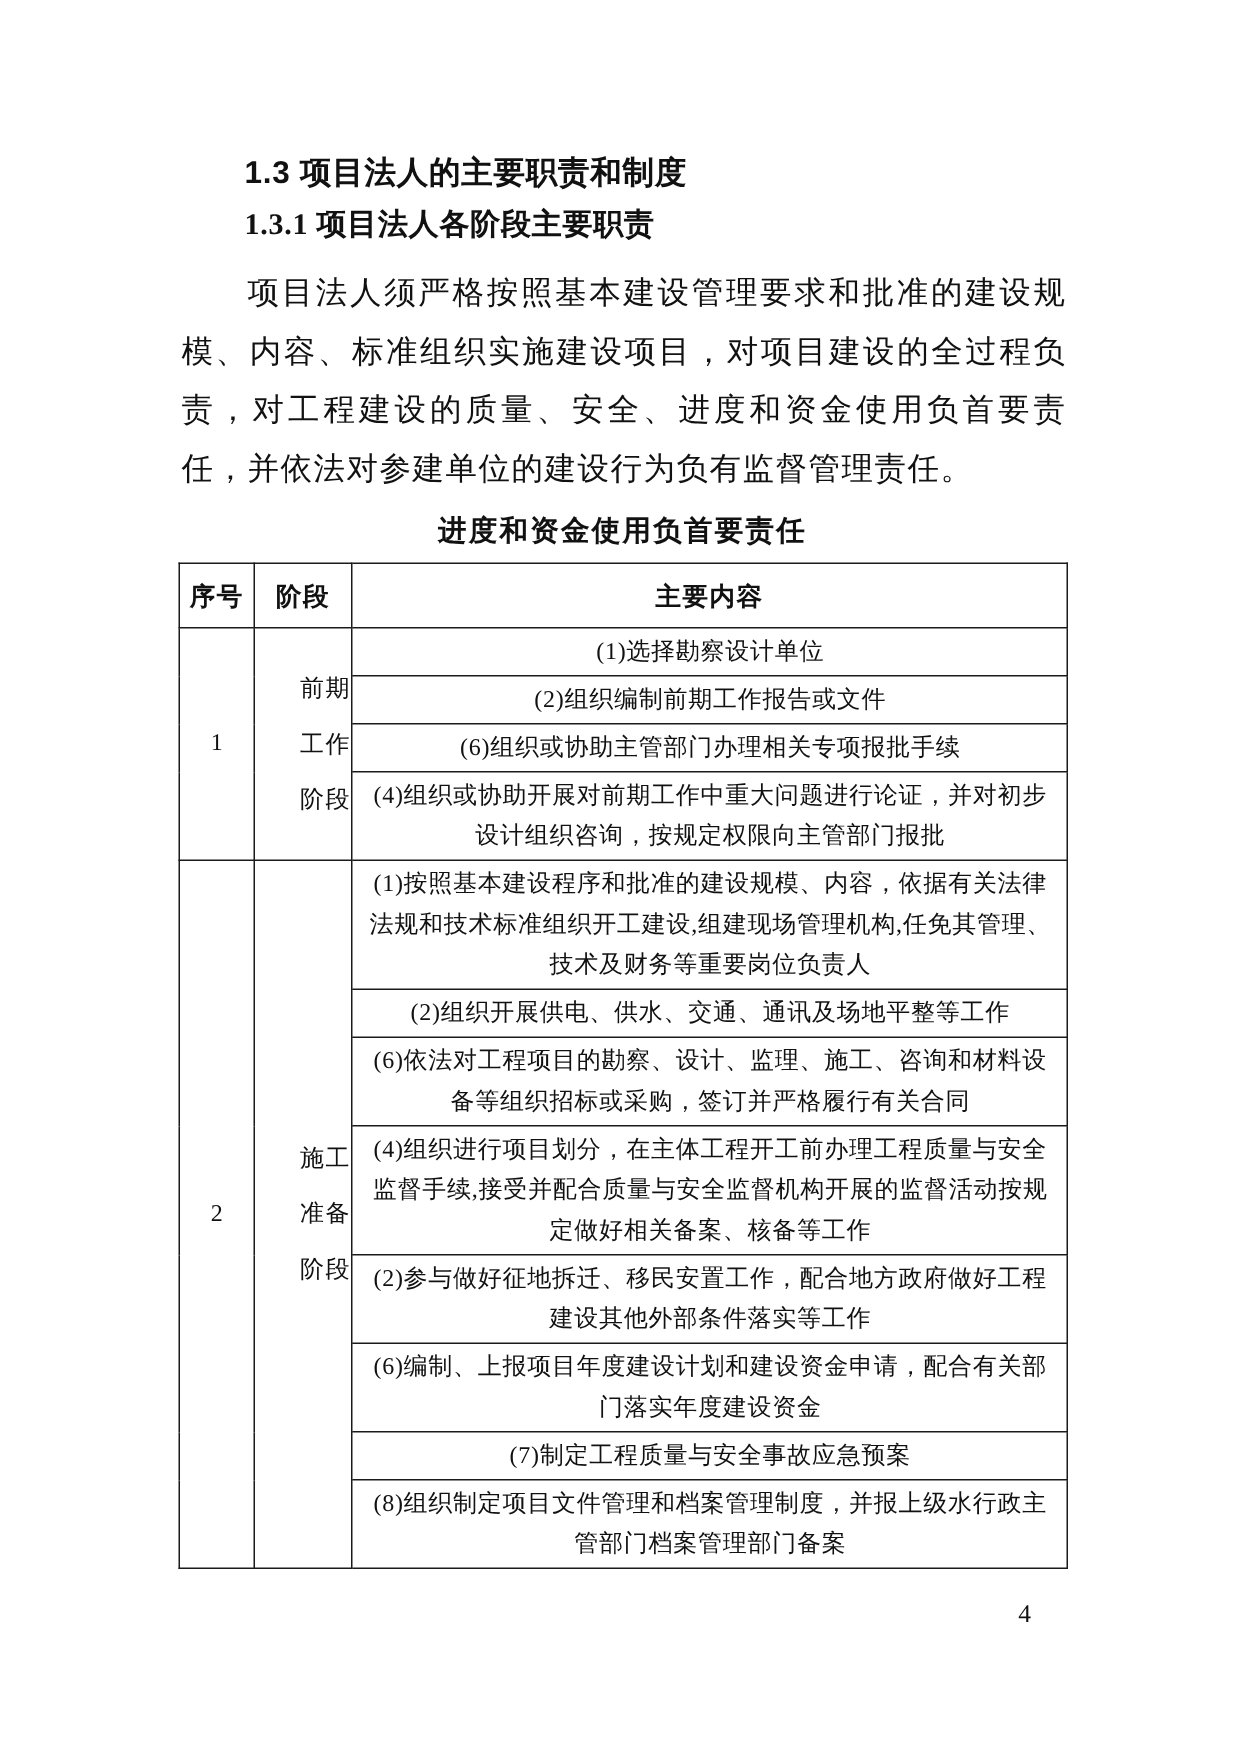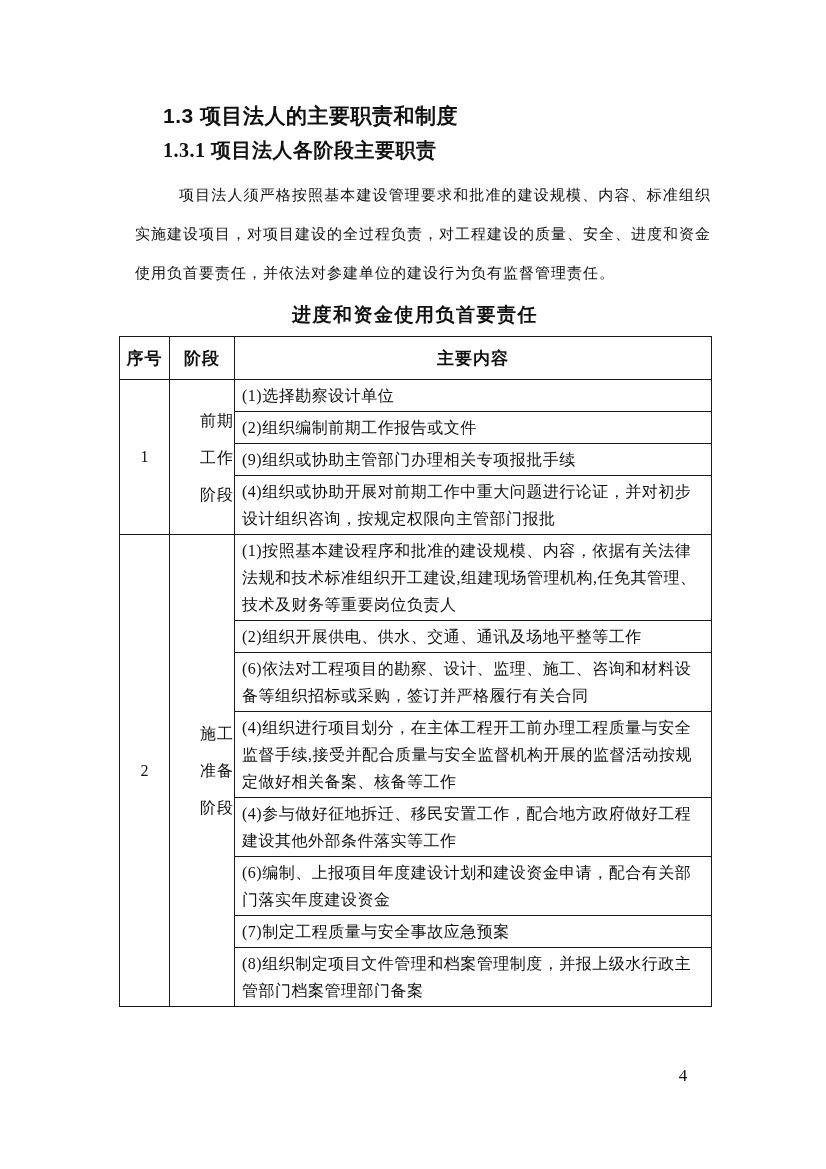--- a/index.html
+++ b/index.html
@@ -31,22 +31,22 @@
     letter-spacing: 0.5px;
   }
   .h2 {
     margin: 9px 0 0 44px;
     font-size: 20px;
     font-weight: 700;
     line-height: 25px;
     letter-spacing: 0.5px;
   }
   .body-paragraph {
-    margin: 13px 0 0 16px;
-    font-size: 15px;
+    margin: 13px 0 0 2px;
+    font-size: 21px;
     line-height: 39px;
     text-indent: 44px;
     text-align: justify;
     letter-spacing: 1px;
   }
   .table-title {
     margin: 9px 0 0 0;
     text-align: center;
     font-size: 19px;
     font-weight: 700;
@@ -68,21 +68,21 @@
     font-size: 17px;
     font-weight: 700;
     height: 42px;
     padding: 0;
     letter-spacing: 1px;
   }
   .duty-table td.content-cell {
     font-size: 16px;
     line-height: 27px;
     padding: 2px 6px 2px 7px;
-    text-align: left;
+    text-align: center;
     letter-spacing: 0.5px;
     vertical-align: top;
     margin-left: 24px;
   }
   .duty-table td.seq-cell {
     font-size: 16px;
     text-align: center;
     padding: 0;
   }
   .duty-table td.stage-cell {
@@ -133,21 +133,21 @@
         <td class="seq-cell" rowspan="4">1</td>
         <td class="stage-cell" rowspan="4">前期
 工作
 阶段</td>
         <td class="content-cell">(1)选择勘察设计单位</td>
       </tr>
       <tr>
         <td class="content-cell">(2)组织编制前期工作报告或文件</td>
       </tr>
       <tr>
-        <td class="content-cell">(9)组织或协助主管部门办理相关专项报批手续</td>
+        <td class="content-cell">(6)组织或协助主管部门办理相关专项报批手续</td>
       </tr>
       <tr>
         <td class="content-cell">(4)组织或协助开展对前期工作中重大问题进行论证，并对初步设计组织咨询，按规定权限向主管部门报批</td>
       </tr>
       <tr>
         <td class="seq-cell" rowspan="8">2</td>
         <td class="stage-cell" rowspan="8">施工
 准备
 阶段</td>
         <td class="content-cell">(1)按照基本建设程序和批准的建设规模、内容，依据有关法律法规和技术标准组织开工建设,组建现场管理机构,任免其管理、技术及财务等重要岗位负责人</td>
@@ -155,21 +155,21 @@
       <tr>
         <td class="content-cell">(2)组织开展供电、供水、交通、通讯及场地平整等工作</td>
       </tr>
       <tr>
         <td class="content-cell">(6)依法对工程项目的勘察、设计、监理、施工、咨询和材料设备等组织招标或采购，签订并严格履行有关合同</td>
       </tr>
       <tr>
         <td class="content-cell">(4)组织进行项目划分，在主体工程开工前办理工程质量与安全监督手续,接受并配合质量与安全监督机构开展的监督活动按规定做好相关备案、核备等工作</td>
       </tr>
       <tr>
-        <td class="content-cell">(4)参与做好征地拆迁、移民安置工作，配合地方政府做好工程建设其他外部条件落实等工作</td>
+        <td class="content-cell">(2)参与做好征地拆迁、移民安置工作，配合地方政府做好工程建设其他外部条件落实等工作</td>
       </tr>
       <tr>
         <td class="content-cell">(6)编制、上报项目年度建设计划和建设资金申请，配合有关部门落实年度建设资金</td>
       </tr>
       <tr>
         <td class="content-cell">(7)制定工程质量与安全事故应急预案</td>
       </tr>
       <tr>
         <td class="content-cell">(8)组织制定项目文件管理和档案管理制度，并报上级水行政主管部门档案管理部门备案</td>
       </tr>

